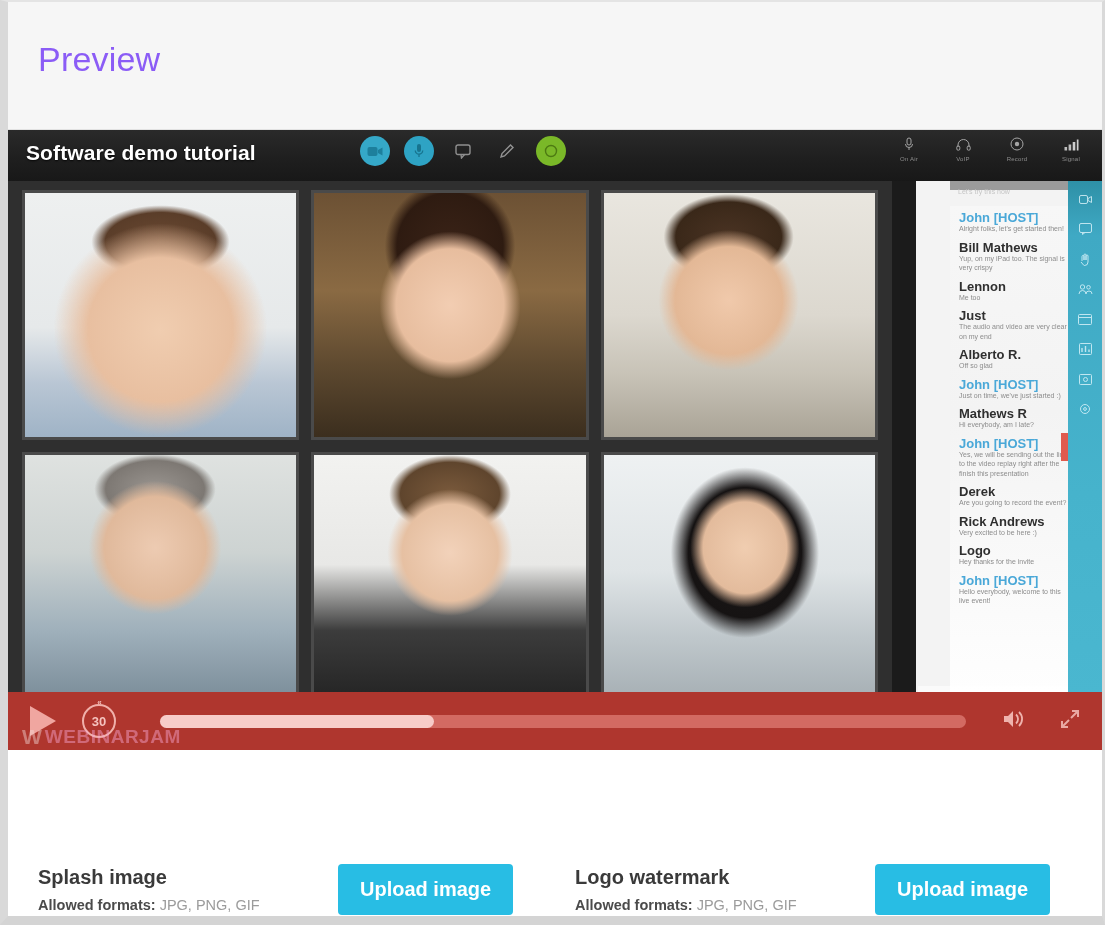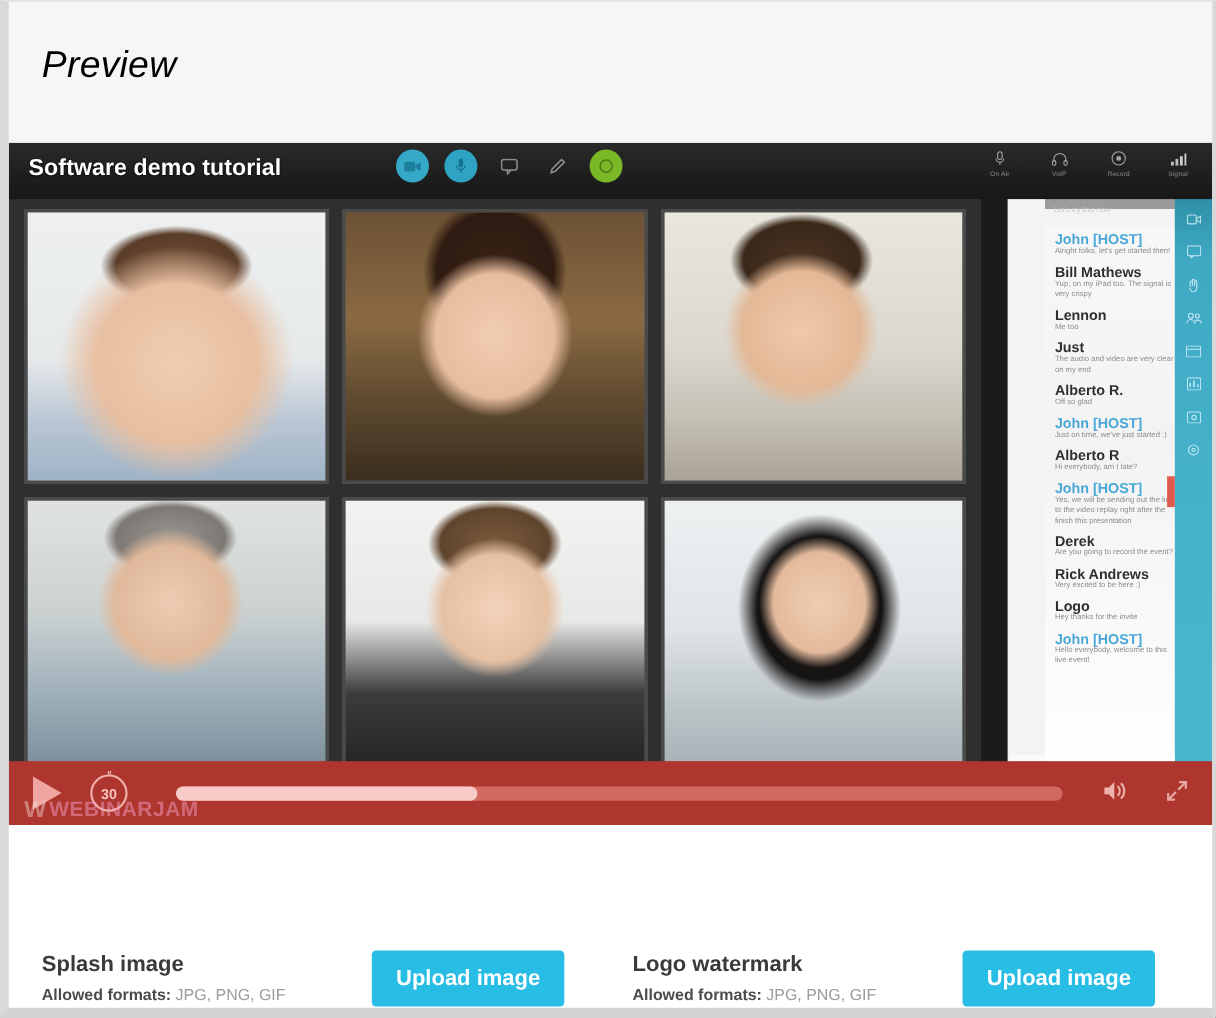--- a/index.html
+++ b/index.html
@@ -27,23 +27,22 @@
     position: relative;
     height: 128px;
     background: #f6f6f6;
     border-bottom: 1px solid #e2e2e2;
   }
   .preview-title {
     position: absolute;
     left: 30px; top: 38px;
     font-size: 34px;
     font-weight: 400;
-    color: #000000;
+    color: #8b5cf6;
     letter-spacing: .2px;
-    font-style: italic;
   }
 
   
   .player {
     position: relative;
     width: 100%;
     height: 620px;
     background: #1b1b1b;
     overflow: hidden;
   }
@@ -385,21 +384,21 @@
             </div>
             <div class="msg host">
               <div class="who">John [HOST]</div>
               <div class="body">Just on time, we've just started :)</div>
               <div class="acts">
                 <span class="ring"></span>
                 <span>⋮</span>
               </div>
             </div>
             <div class="msg">
-              <div class="who">Alberto R</div>
+              <div class="who">Mathews R</div>
               <div class="body">Hi everybody, am I late?</div>
               <div class="acts">
                 <span class="ring"></span>
                 <span>⋮</span>
               </div>
             </div>
             <div class="msg host">
               <div class="who">John [HOST]</div>
               <div class="body">Yes, we will be sending out the link to the video replay right after the finish this presentation</div>
               <div class="acts">

